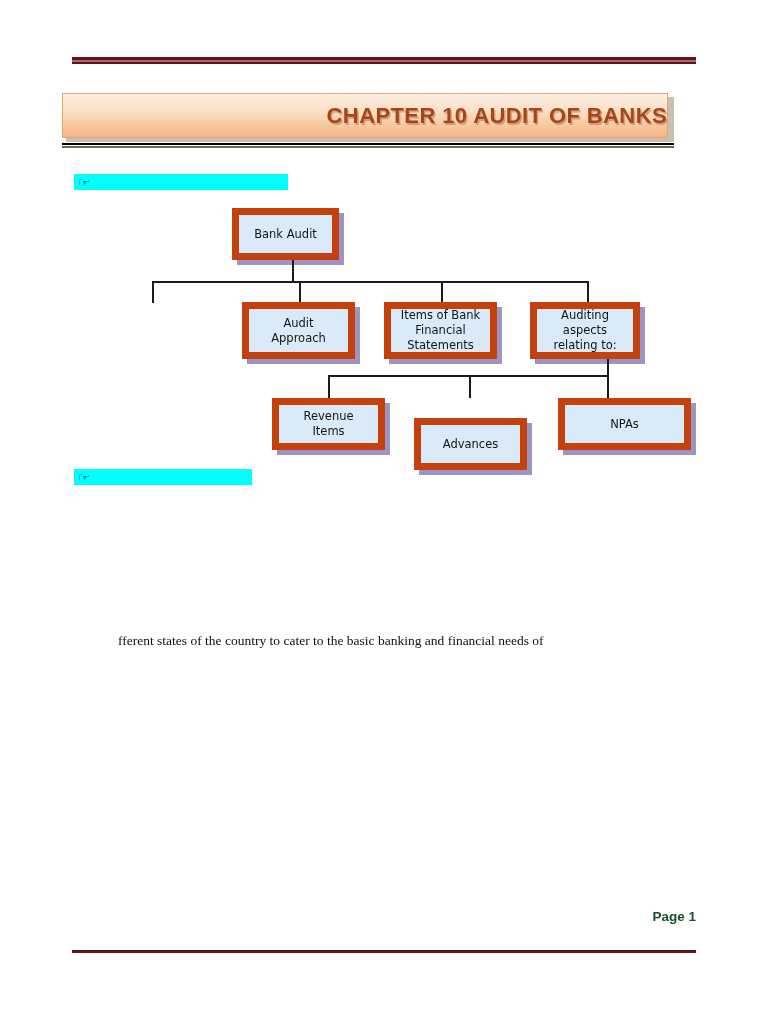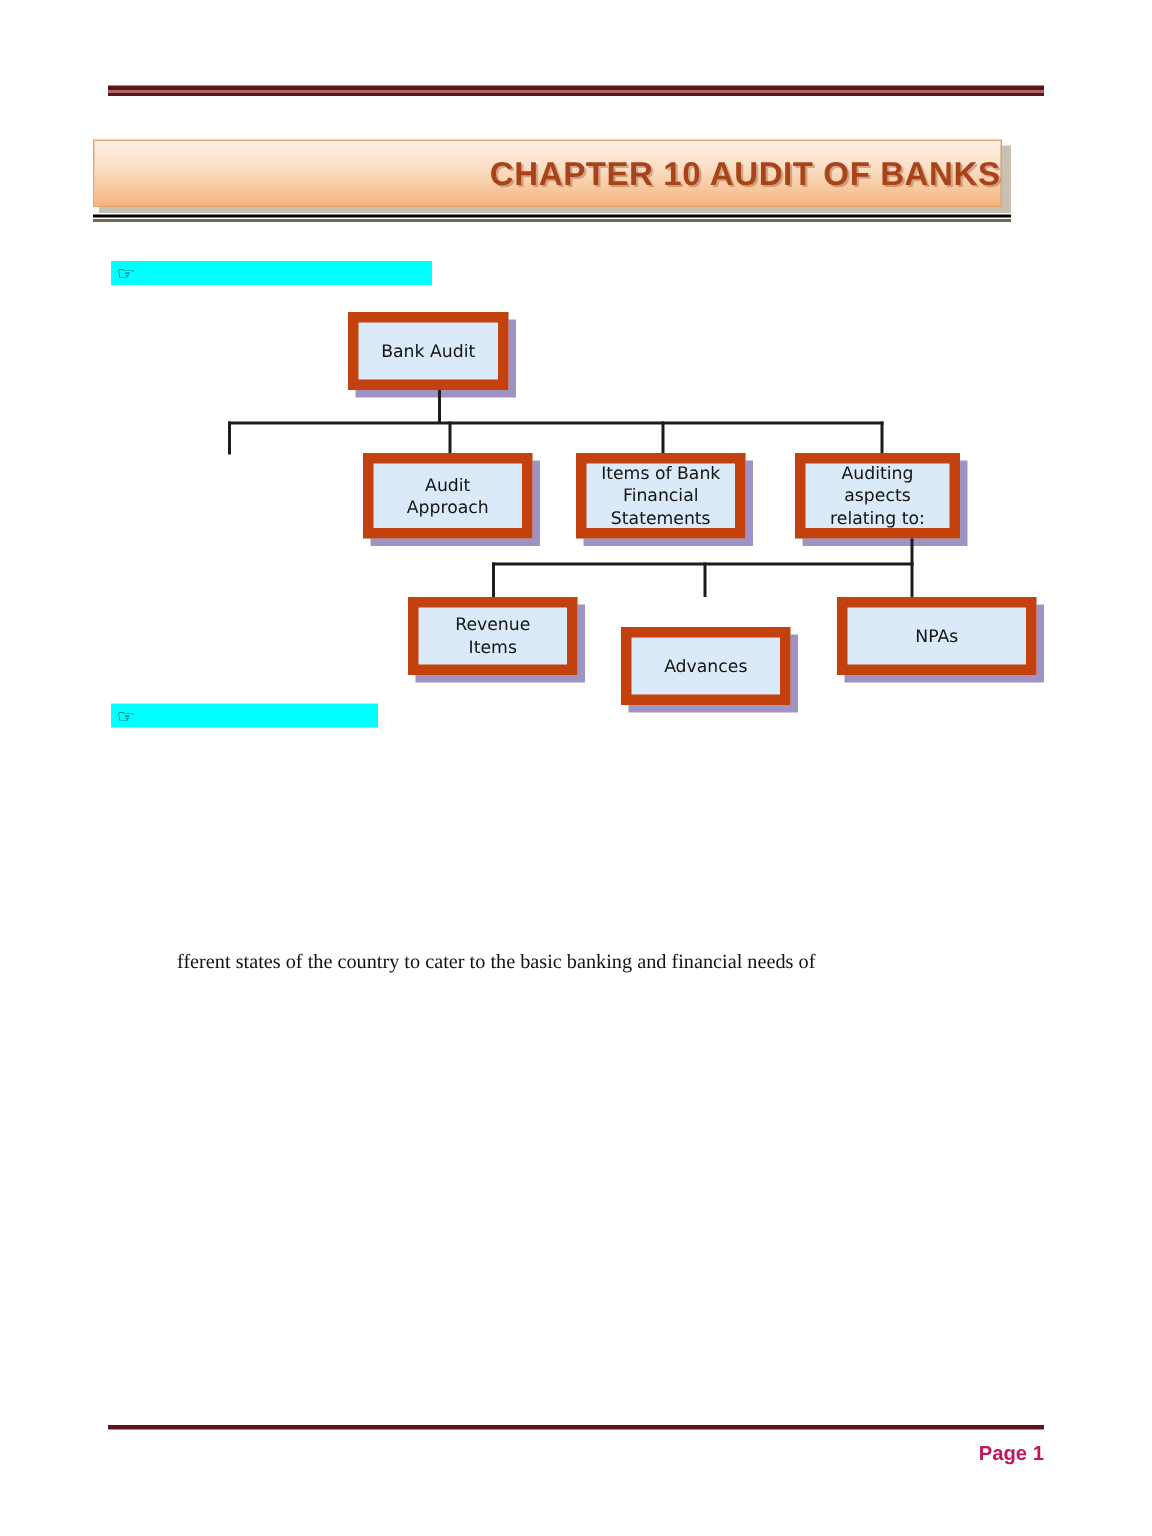--- a/index.html
+++ b/index.html
@@ -188,25 +188,25 @@
     position: absolute;
     left: 72px;
     top: 950px;
     width: 624px;
     height: 3px;
     background: #5e1418;
   }
   .footer-page {
     position: absolute;
     right: 72px;
-    top: 961px;
+    top: 909px;
     font-family: "Liberation Sans", sans-serif;
     font-size: 13.5px;
     font-weight: bold;
-    color: #be185d;
+    color: #14532d;
   }
 </style>
 </head>
 <body>
 
 <div class="page">
 
   <div class="header-rule">
     <div class="band-dark"></div>
     <div class="band-light"></div>

